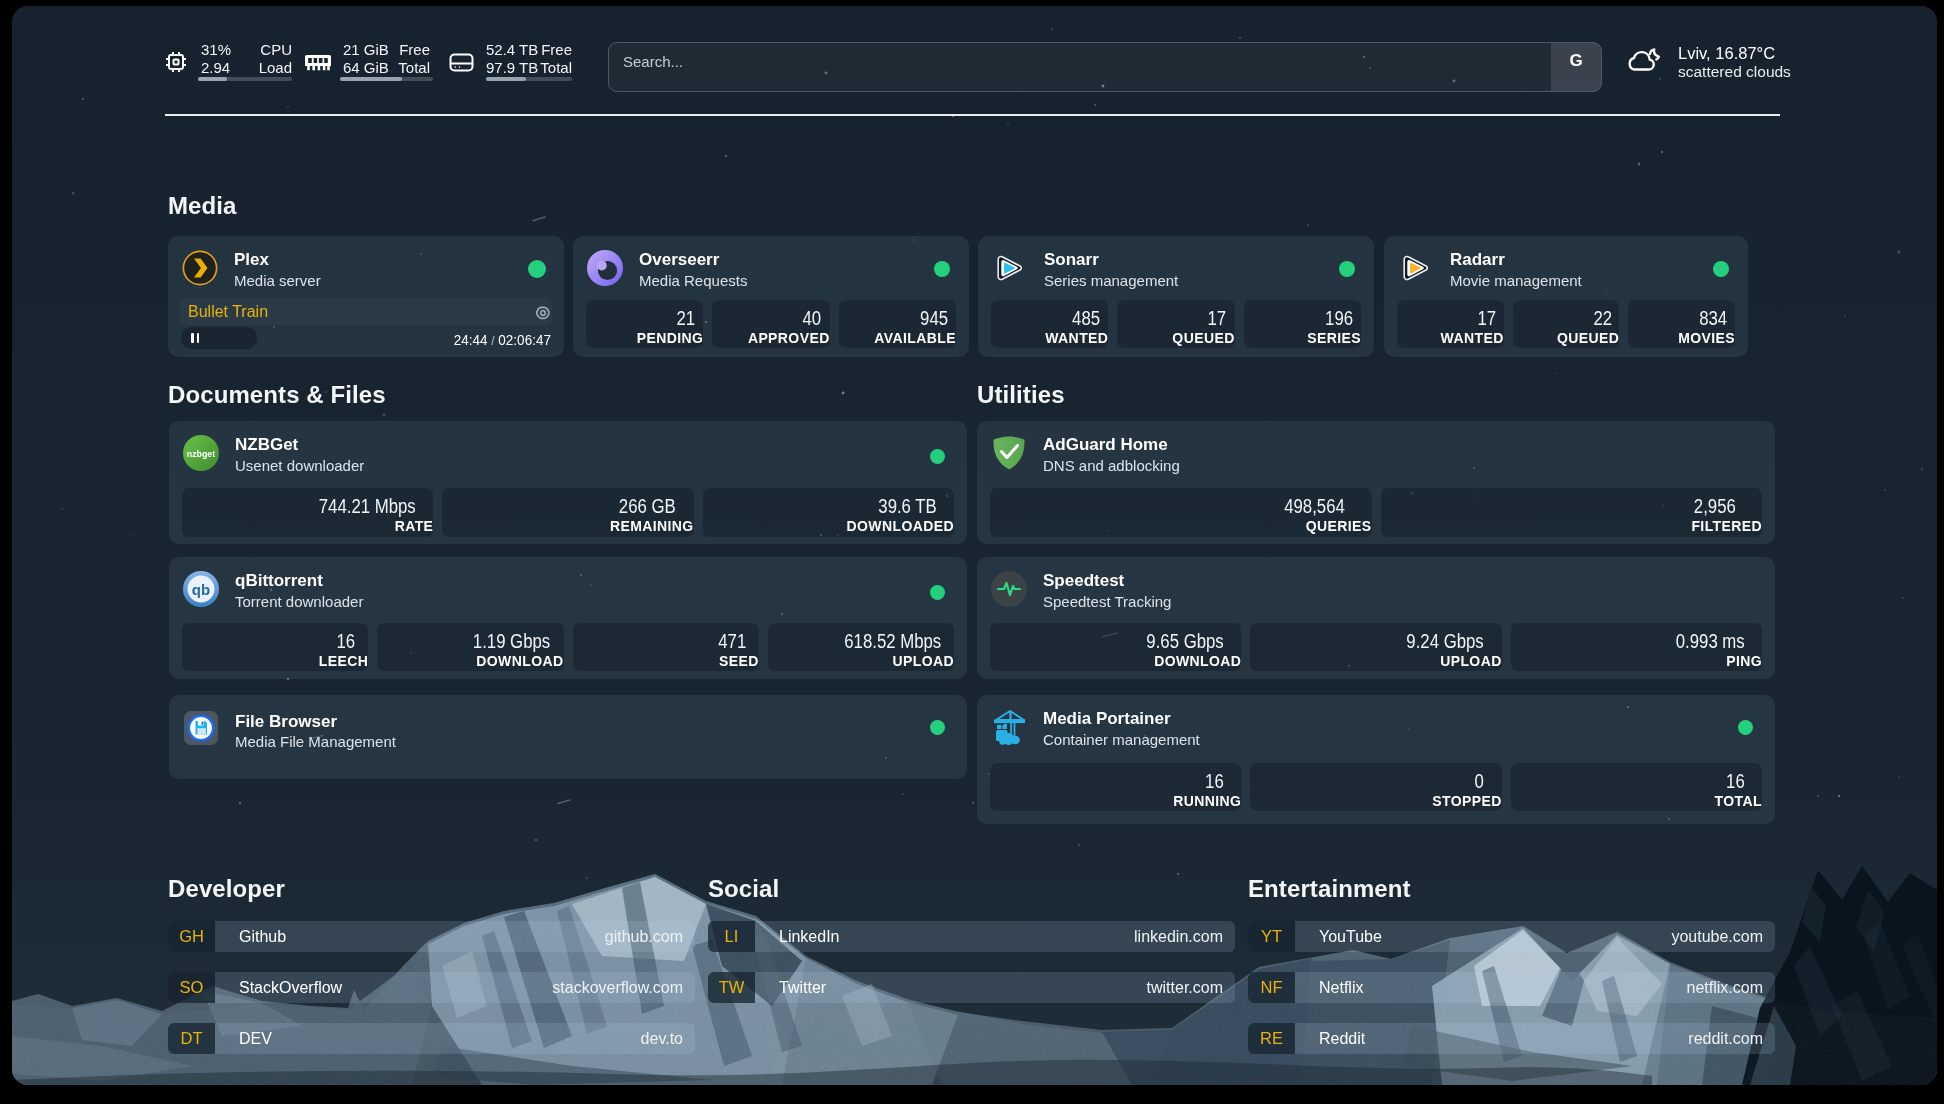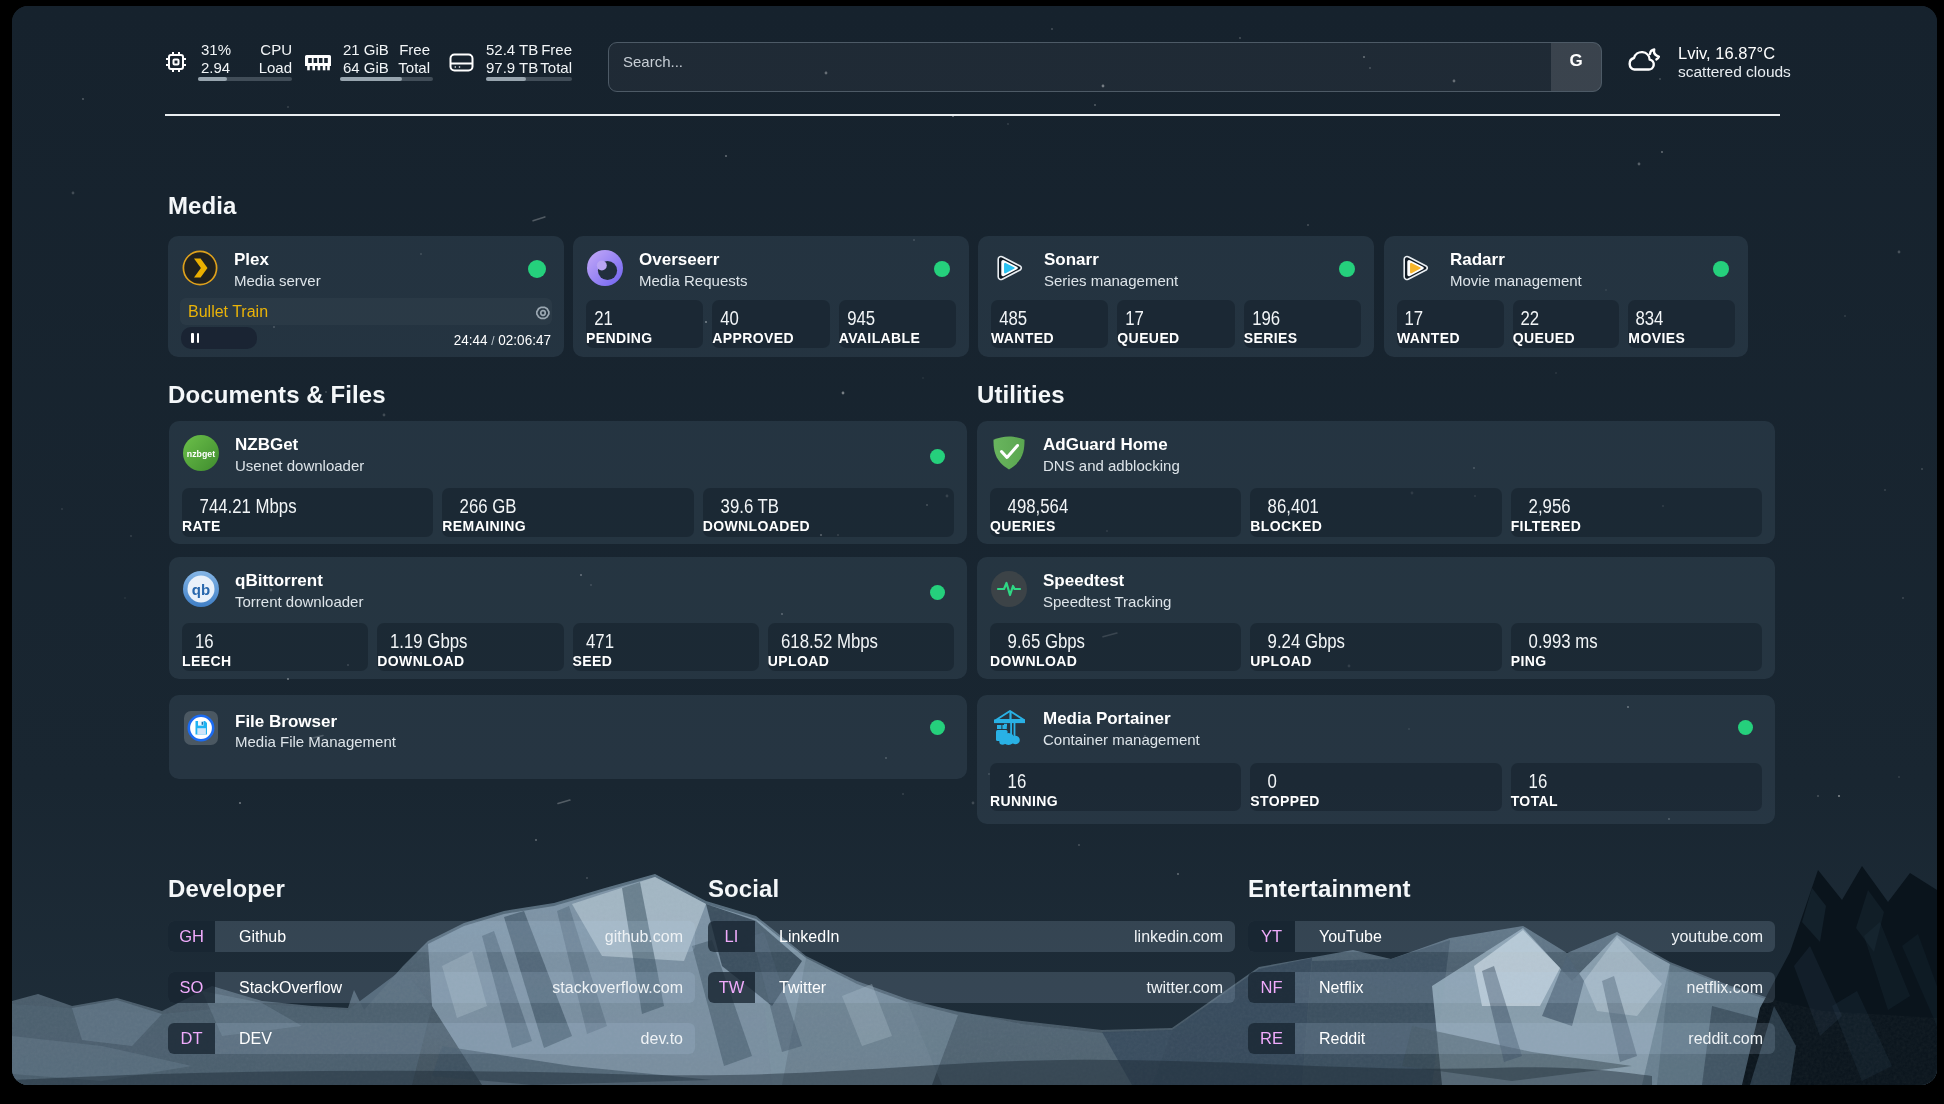--- a/index.html
+++ b/index.html
@@ -29,29 +29,29 @@
 
 
 .h2 { position:absolute; color:#f4f7f9; font-size:24px; font-weight:600; letter-spacing:0.1px; }
 
 .card { position:absolute; background:rgba(152,192,216,0.105); border-radius:10px; }
 .appicon { position:absolute; left:14px; top:14px; width:36px; height:36px; }
 .title { position:absolute; left:66px; top:14px; font-size:17px; font-weight:600; color:#fff; }
 .subtitle { position:absolute; left:66px; top:36px; font-size:15px; color:#dde4e9; }
 .dot { position:absolute; right:18px; top:26px; width:16px; height:16px; border-radius:50%; background:#25d07c; }
 .stats { position:absolute; left:13px; right:13px; display:flex; gap:9px; }
-.stat { flex:1; background:rgba(8,18,28,0.33); border-radius:7px; text-align:left; color:#fff; padding-top:6px; }
+.stat { flex:1; background:rgba(8,18,28,0.33); border-radius:7px; text-align:right; color:#fff; padding-top:6px; }
 .stat .v { font-size:19.5px; font-weight:400; color:#f2f5f7; line-height:24px; transform:scaleX(0.86); }
 .stat .l { font-size:14px; font-weight:700; letter-spacing:0.4px; line-height:17px; }
 
 
 .bm { position:absolute; height:31px; border-radius:6px; overflow:hidden;
   background:rgba(185,213,235,0.16); }
 .bm .ab { position:absolute; left:0; top:0; bottom:0; width:47px; background:rgba(14,26,38,0.72);
-  color:#f0abfc; font-size:16.5px; text-align:center; line-height:31px; }
+  color:#eab308; font-size:16.5px; text-align:center; line-height:31px; }
 .bm .nm { position:absolute; left:59px; top:0; line-height:31px; font-size:16px; color:#fff;margin-left:12px; }
 .bm .dm { position:absolute; right:12px; top:0; line-height:31px; font-size:16px; color:#eef2f5; }
 </style>
 </head>
 <body>
 <div id="win">
 <svg id="bg" viewBox="0 0 1925 1079" preserveAspectRatio="none">
   <defs>
     <linearGradient id="sky" x1="0" y1="0" x2="0" y2="1">
       <stop offset="0" stop-color="#16222d"></stop>
@@ -459,24 +459,20 @@
     <path d="M10.5,16.5 L16,22.5 L26.5,10.5" fill="none" stroke="#fff" stroke-width="3" stroke-linecap="round" stroke-linejoin="round"></path>
   </svg>
   <div class="title">AdGuard Home</div>
       <div class="subtitle">DNS and adblocking</div>
   <div class="stats" style="top:67px">
     <div class="stat" style="height:49px">
           <div class="v">498,564</div>
           <div class="l">QUERIES</div>
         </div>
     <div class="stat" style="height:49px">
-          <div class="v">86,401</div>
-          <div class="l">BLOCKED</div>
-        </div>
-    <div class="stat" style="height:49px">
           <div class="v">2,956</div>
           <div class="l">FILTERED</div>
         </div>
   </div>
 </div>
 
 <div class="card" style="left:965px;top:551px;width:798px;height:122px">
   <svg class="appicon" viewBox="0 0 36 36">
     <circle cx="18" cy="18" r="18" fill="#3c4347"></circle>
     <path d="M7,18 h6 l2.5,-6 3.5,12 3,-9 1.5,3 h5.5" fill="none" stroke="#2fd885" stroke-width="2.2" stroke-linecap="round" stroke-linejoin="round"></path>

